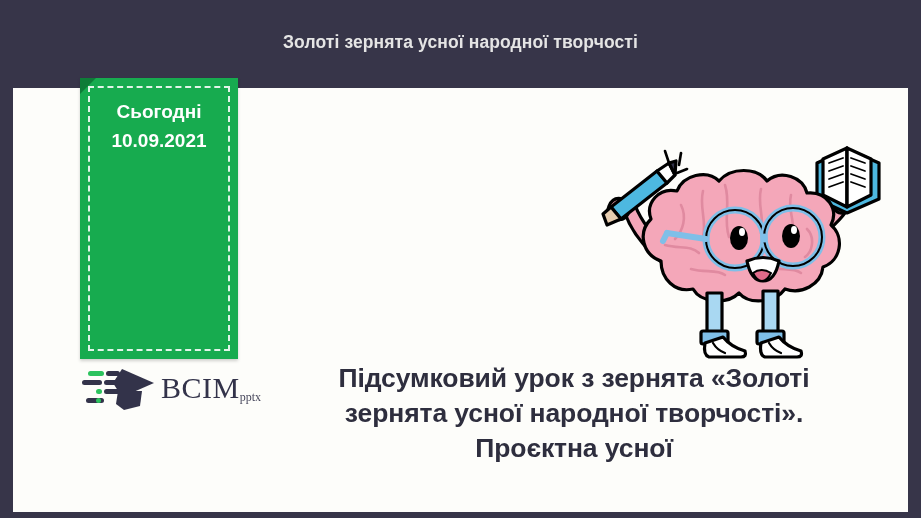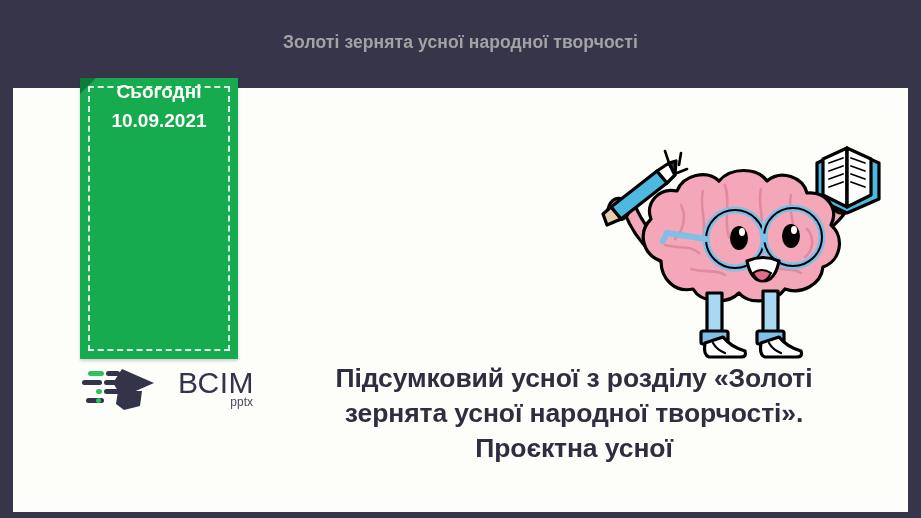--- a/index.html
+++ b/index.html
@@ -13,21 +13,21 @@
   
   #slide-header {
     position:absolute;
     top:0; left:0;
     width:921px; height:88px;
     display:flex;
     align-items:center;
     justify-content:center;
   }
   #header-title {
-    color:#a3a3a3;
+    color:#e5e5e5;
     font-size:17.5px;
     font-weight:bold;
     letter-spacing:.1px;
     text-align:center;
     white-space:nowrap;
     margin-top:-4px;
   }
 
   
   #content-panel {
@@ -58,20 +58,21 @@
     left:8px; top:8px;
     right:8px; bottom:8px;
     border:2px dashed rgba(255,255,255,.88);
   }
   #lesson-card-inner {
     position:absolute;
     inset:0;
     display:flex;
     flex-direction:column;
     align-items:center;
+    padding-top:20px;
   }
   .card-today, .card-date {
     color:#ffffff;
     font-size:19px;
     font-weight:bold;
     line-height:1.5;
     text-align:center;
   }
   #lesson-number-block {
     margin-top:62px;
@@ -87,25 +88,26 @@
   
   #brand-logo {
     position:absolute;
     left:80px; top:364px;
     width:170px; height:48px;
     display:flex;
     align-items:center;
   }
   #logo-mark { position:relative; width:78px; height:46px; flex:0 0 78px; }
   #logo-text-wrap {
-    margin-left:20px;
-    display:flex;
-    flex-direction:column;
+    margin-left:3px;
+    display:flex;
+    flex-direction:row;
     align-items:flex-end;
     line-height:1;
+    font-family:Liberation Serif, serif;
   }
   #logo-name {
     font-size:30px;
     color:#33334a;
     letter-spacing:.5px;
     font-weight:400;
   }
   #logo-sub {
     font-size:12px;
     color:#4a4a5e;
@@ -268,16 +270,16 @@
 
       <path d="M110 210 q-2 12 4 14 l32 0 q6 0 4 -6 q-14 -4 -22 -14 Z" fill="#ffffff"></path>
       <path d="M118 210 q4 7 12 10" fill="none" stroke-width="2.2"></path>
       <path d="M166 210 q-2 12 4 14 l32 0 q6 0 4 -6 q-14 -4 -22 -14 Z" fill="#ffffff"></path>
       <path d="M174 210 q4 7 12 10" fill="none" stroke-width="2.2"></path>
     </g>
   </svg>
 </div>
 
 <div id="main-title">
-  <span class="tline">Підсумковий усної з розділу «Золоті</span>
+  <span class="tline">Підсумковий урок з зернята «Золоті</span>
   <span class="tline">зернята усної народної творчості».</span>
   <span class="tline">Проєктна усної</span>
 </div>
 
 </body></html>

